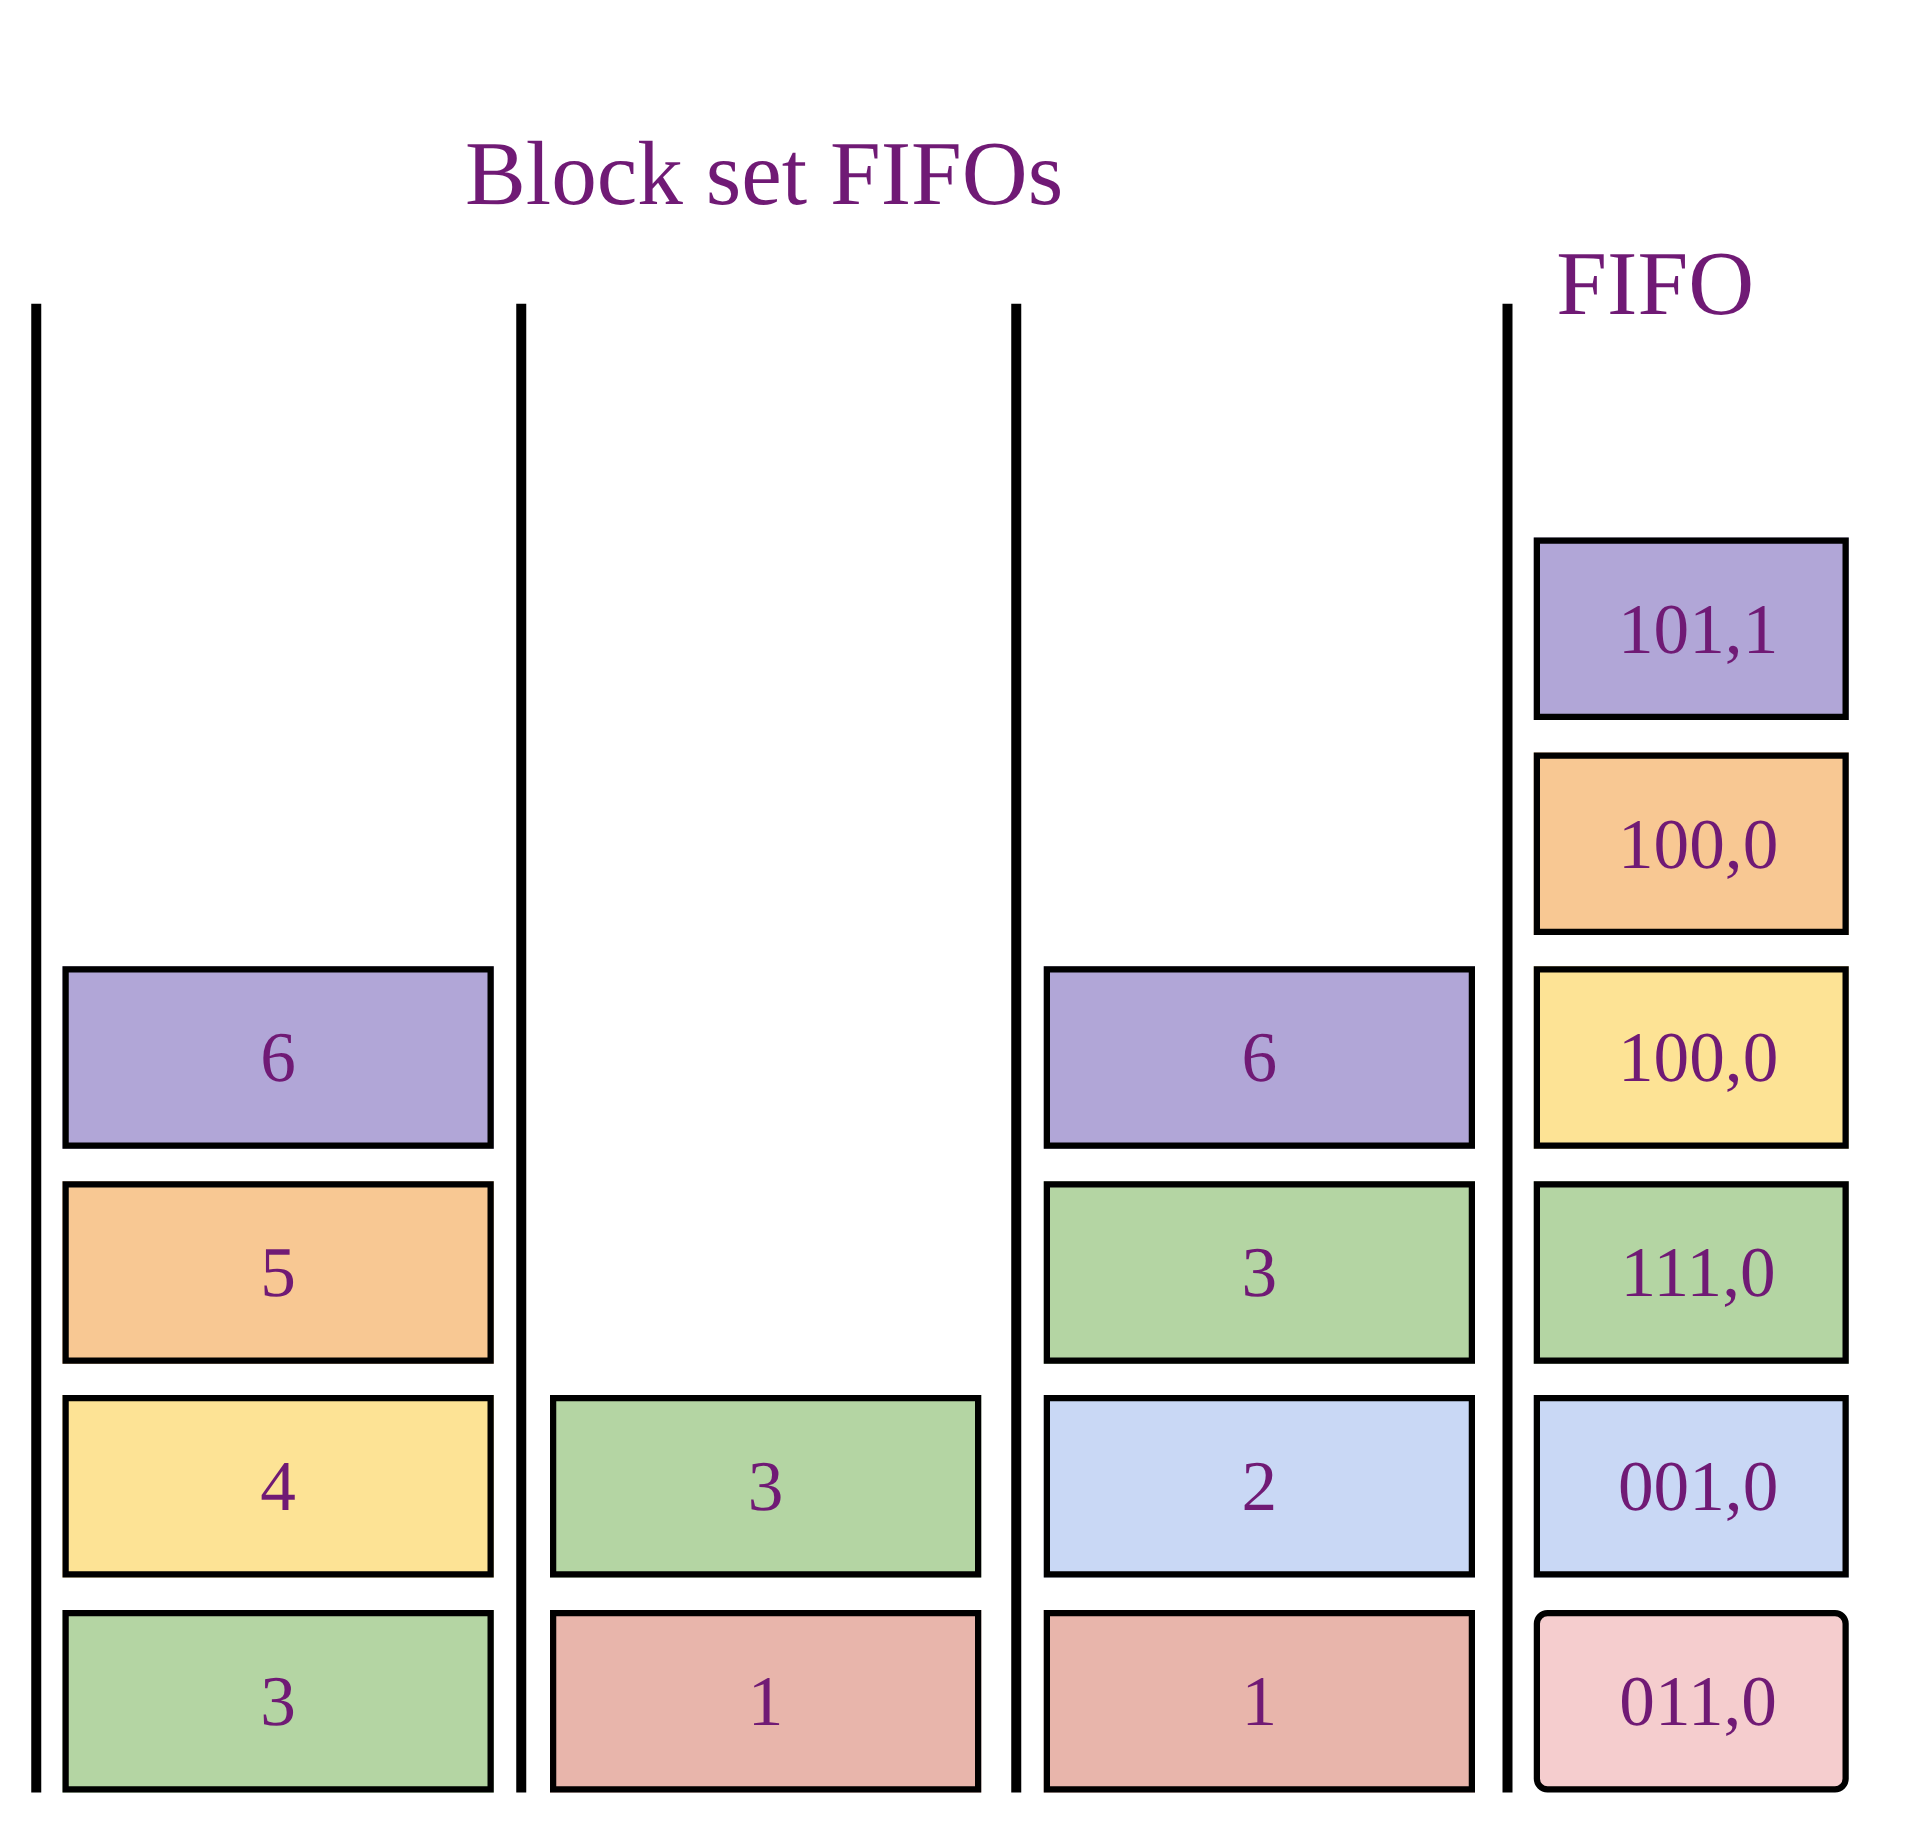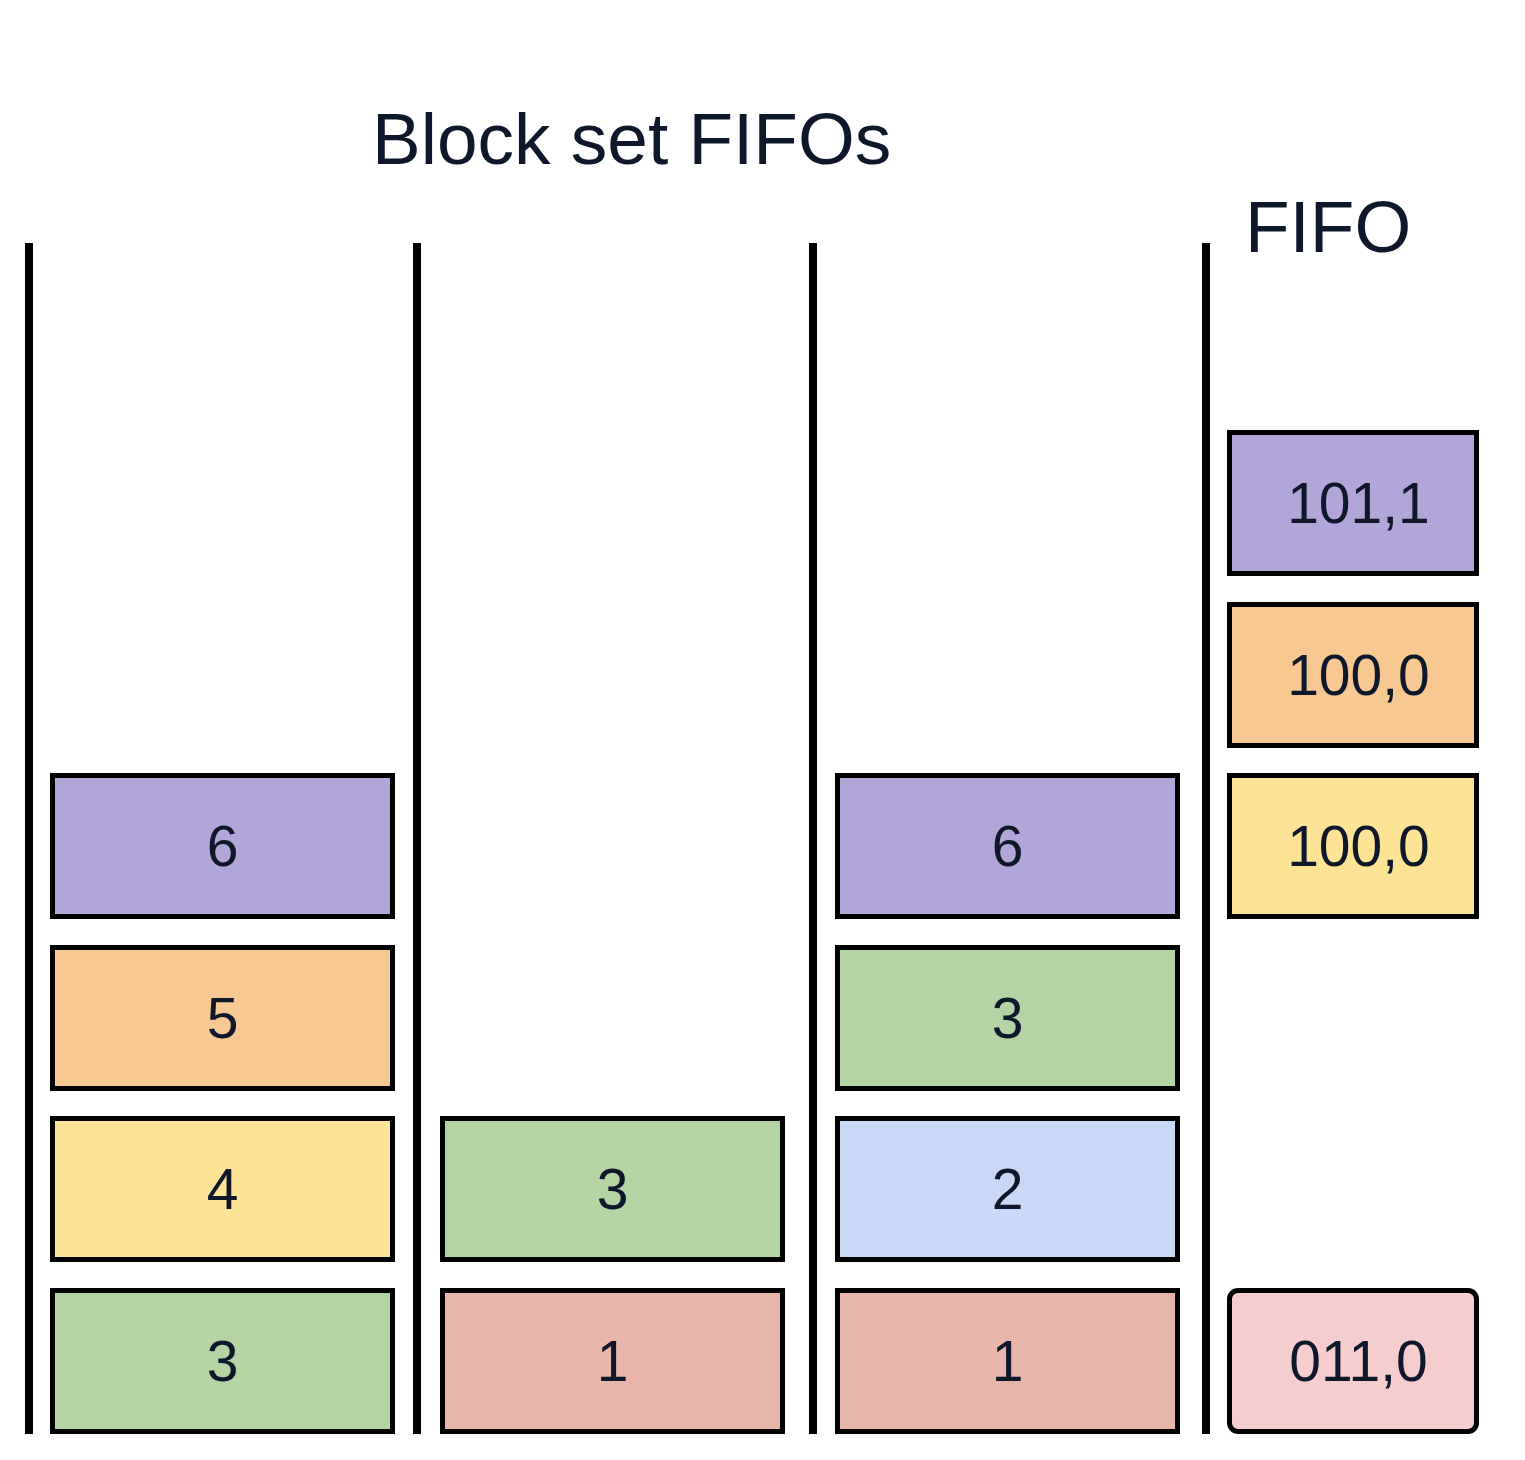--- a/index.html
+++ b/index.html
@@ -5,22 +5,22 @@
   html, body {
     margin: 0;
     padding: 0;
     background: #ffffff;
   }
   .canvas {
     position: relative;
     width: 1481px;
     height: 1460px;
     background: #ffffff;
-    font-family: Liberation Sans, sans-serif;
-    color: #0f172a;
+    font-family: Liberation Serif, serif;
+    color: #701a75;
     overflow: hidden;
   }
   .title {
     position: absolute;
     font-size: 73px;
     line-height: 1.18;
     white-space: pre;
   }
   .title-blockset {
     left: 372px;
@@ -88,17 +88,19 @@
 
   <div class="block col-2 slot-1" style="background-color: rgb(232, 181, 171);">1</div>
   <div class="block col-2 slot-2" style="background-color: rgb(180, 213, 163);">3</div>
 
   <div class="block col-3 slot-1" style="background-color: rgb(232, 181, 171);">1</div>
   <div class="block col-3 slot-2" style="background-color: rgb(201, 216, 245);">2</div>
   <div class="block col-3 slot-3" style="background-color: rgb(180, 213, 163);">3</div>
   <div class="block col-3 slot-4" style="background-color: rgb(177, 166, 215);">6</div>
 
   <div class="block col-4 slot-1" style="background-color: rgb(245, 205, 206); border-radius: 11px;">011,0</div>
+  <div class="block col-4 slot-2" style="background-color: rgb(201, 216, 245);">001,0</div>
+  <div class="block col-4 slot-3" style="background-color: rgb(180, 213, 163);">111,0</div>
   <div class="block col-4 slot-4" style="background-color: rgb(253, 227, 149);">100,0</div>
   <div class="block col-4 slot-5" style="background-color: rgb(248, 200, 147);">100,0</div>
   <div class="block col-4 slot-6" style="background-color: rgb(177, 166, 215);">101,1</div>
 
 </div>
 
 </body></html>

